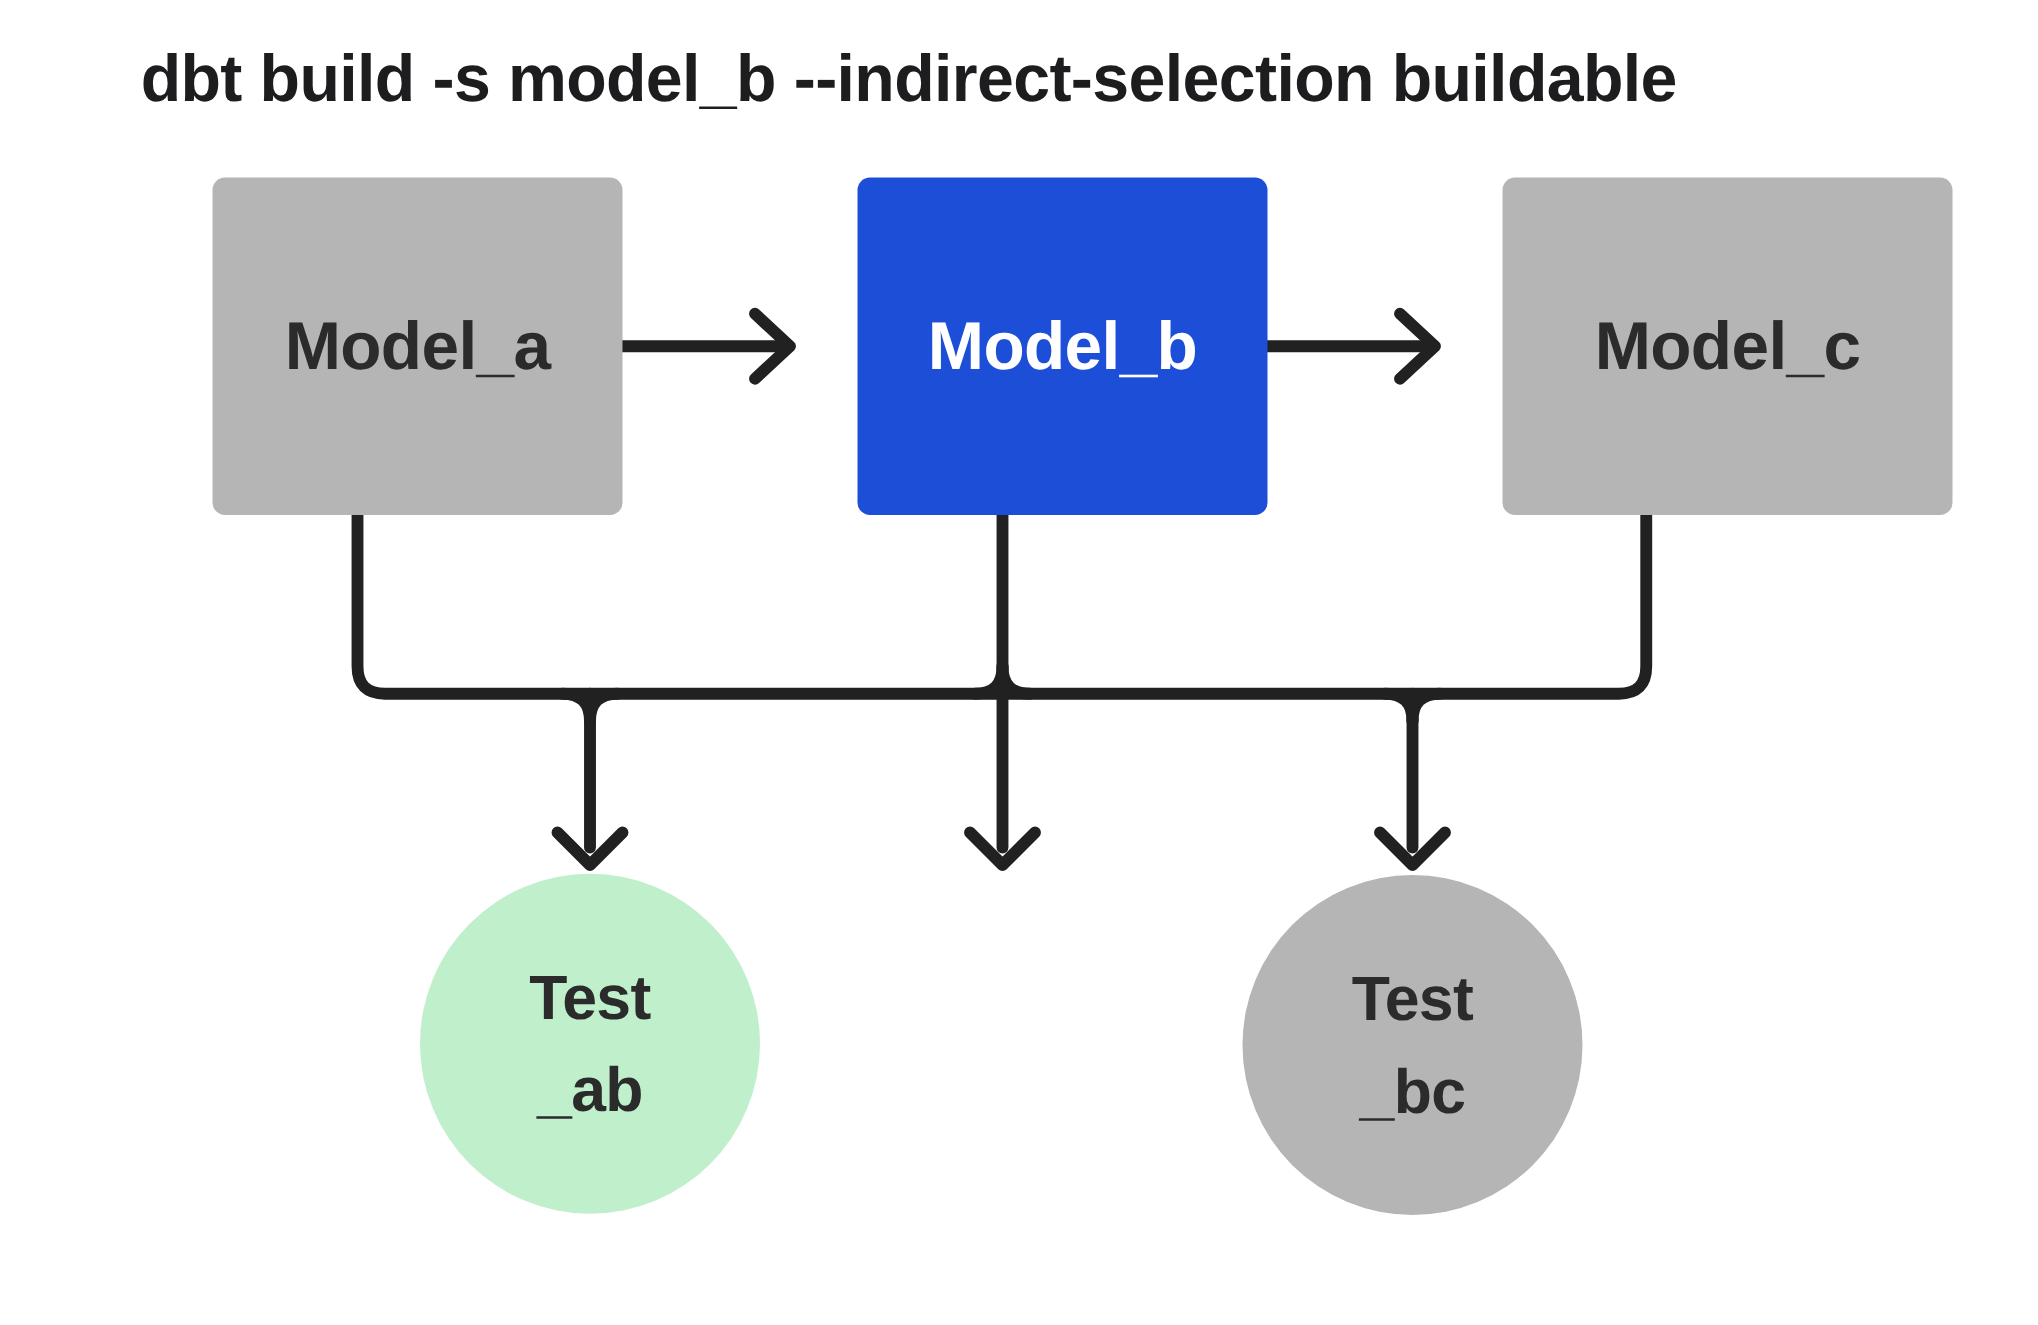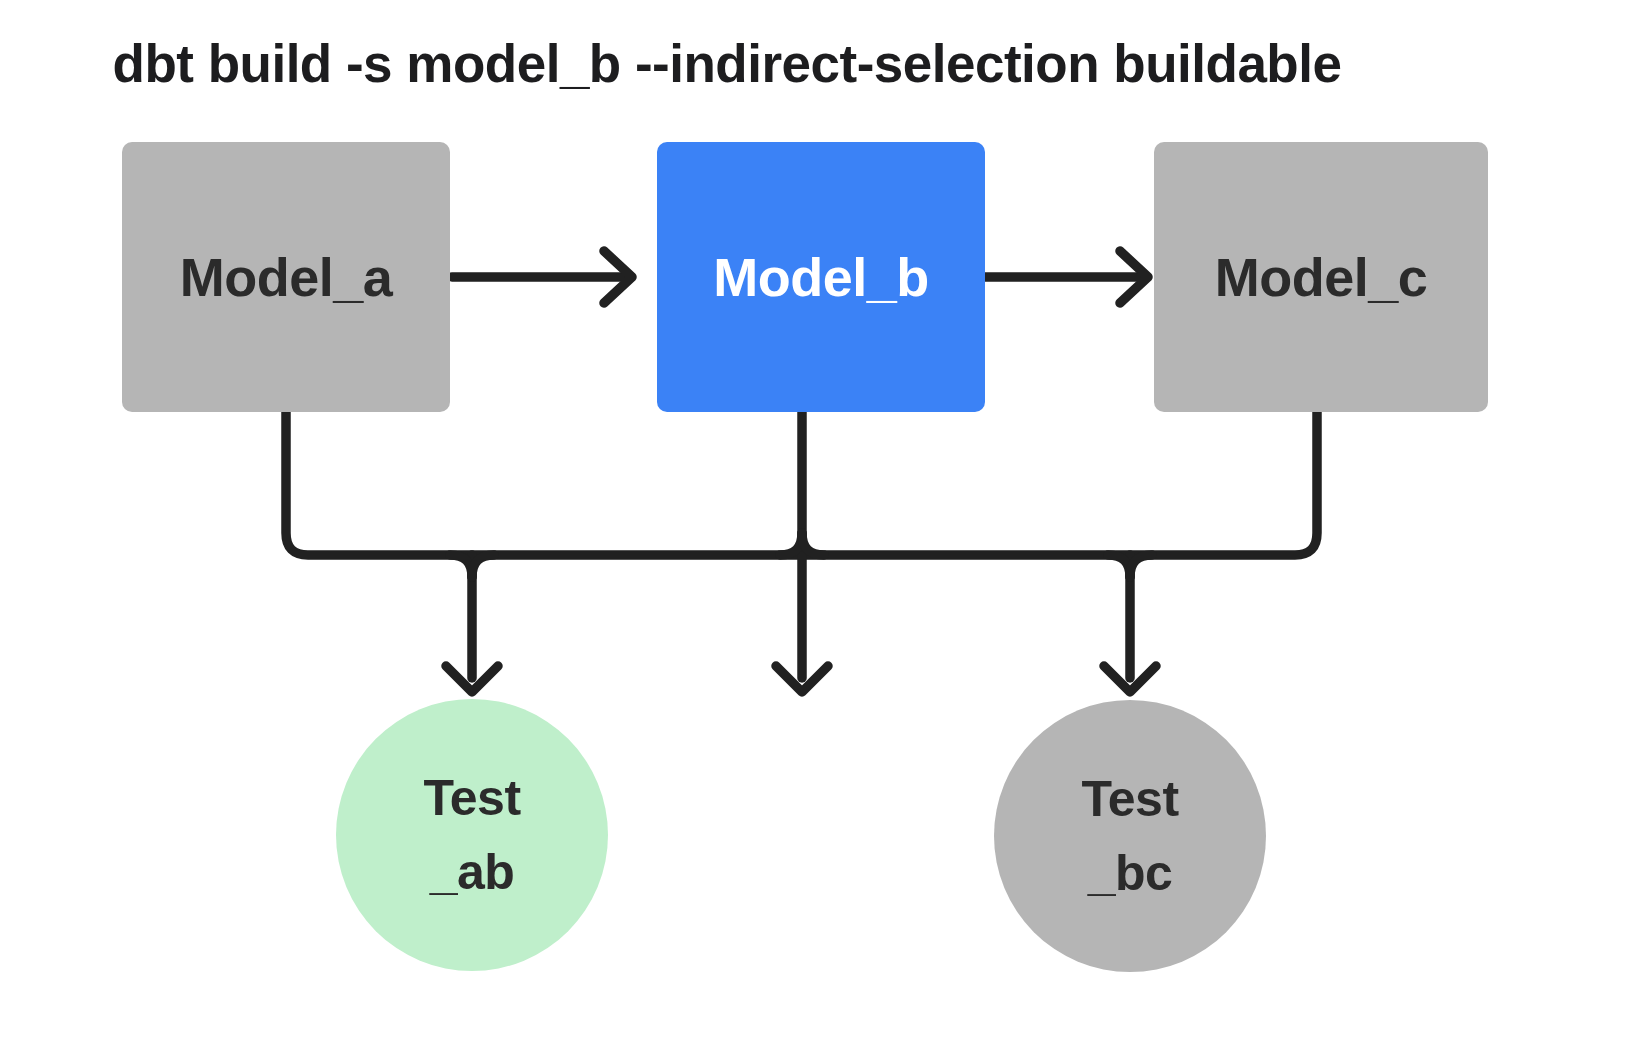--- a/index.html
+++ b/index.html
@@ -54,24 +54,25 @@
     color:#2b2b2b;
   }
   .model{
     width:328px;
     height:270px;
     top:142px;
     border-radius:10px;
     background:#b5b5b5;
     font-size:54px;
     letter-spacing:-0.5px;
+    margin-left:48px;
   }
   .model-a{ left:122px; }
-  .model-b{ left:657px; background:#3b82f6; color:#ffffff; }
-  .model-c{ left:1154px; width:334px; }
+  .model-b{ left:638px; background:#1d4ed8; color:#ffffff; }
+  .model-c{ left:1154px; width:360px; }
   .test{
     width:272px;
     height:272px;
     border-radius:50%;
     font-size:50px;
     line-height:74px;
     letter-spacing:-0.5px;
   }
   .test-ab{ left:336px; top:699px; background:#bfefcb; }
   .test-b { left:666px; top:702px; background:#f9e8ab; }

